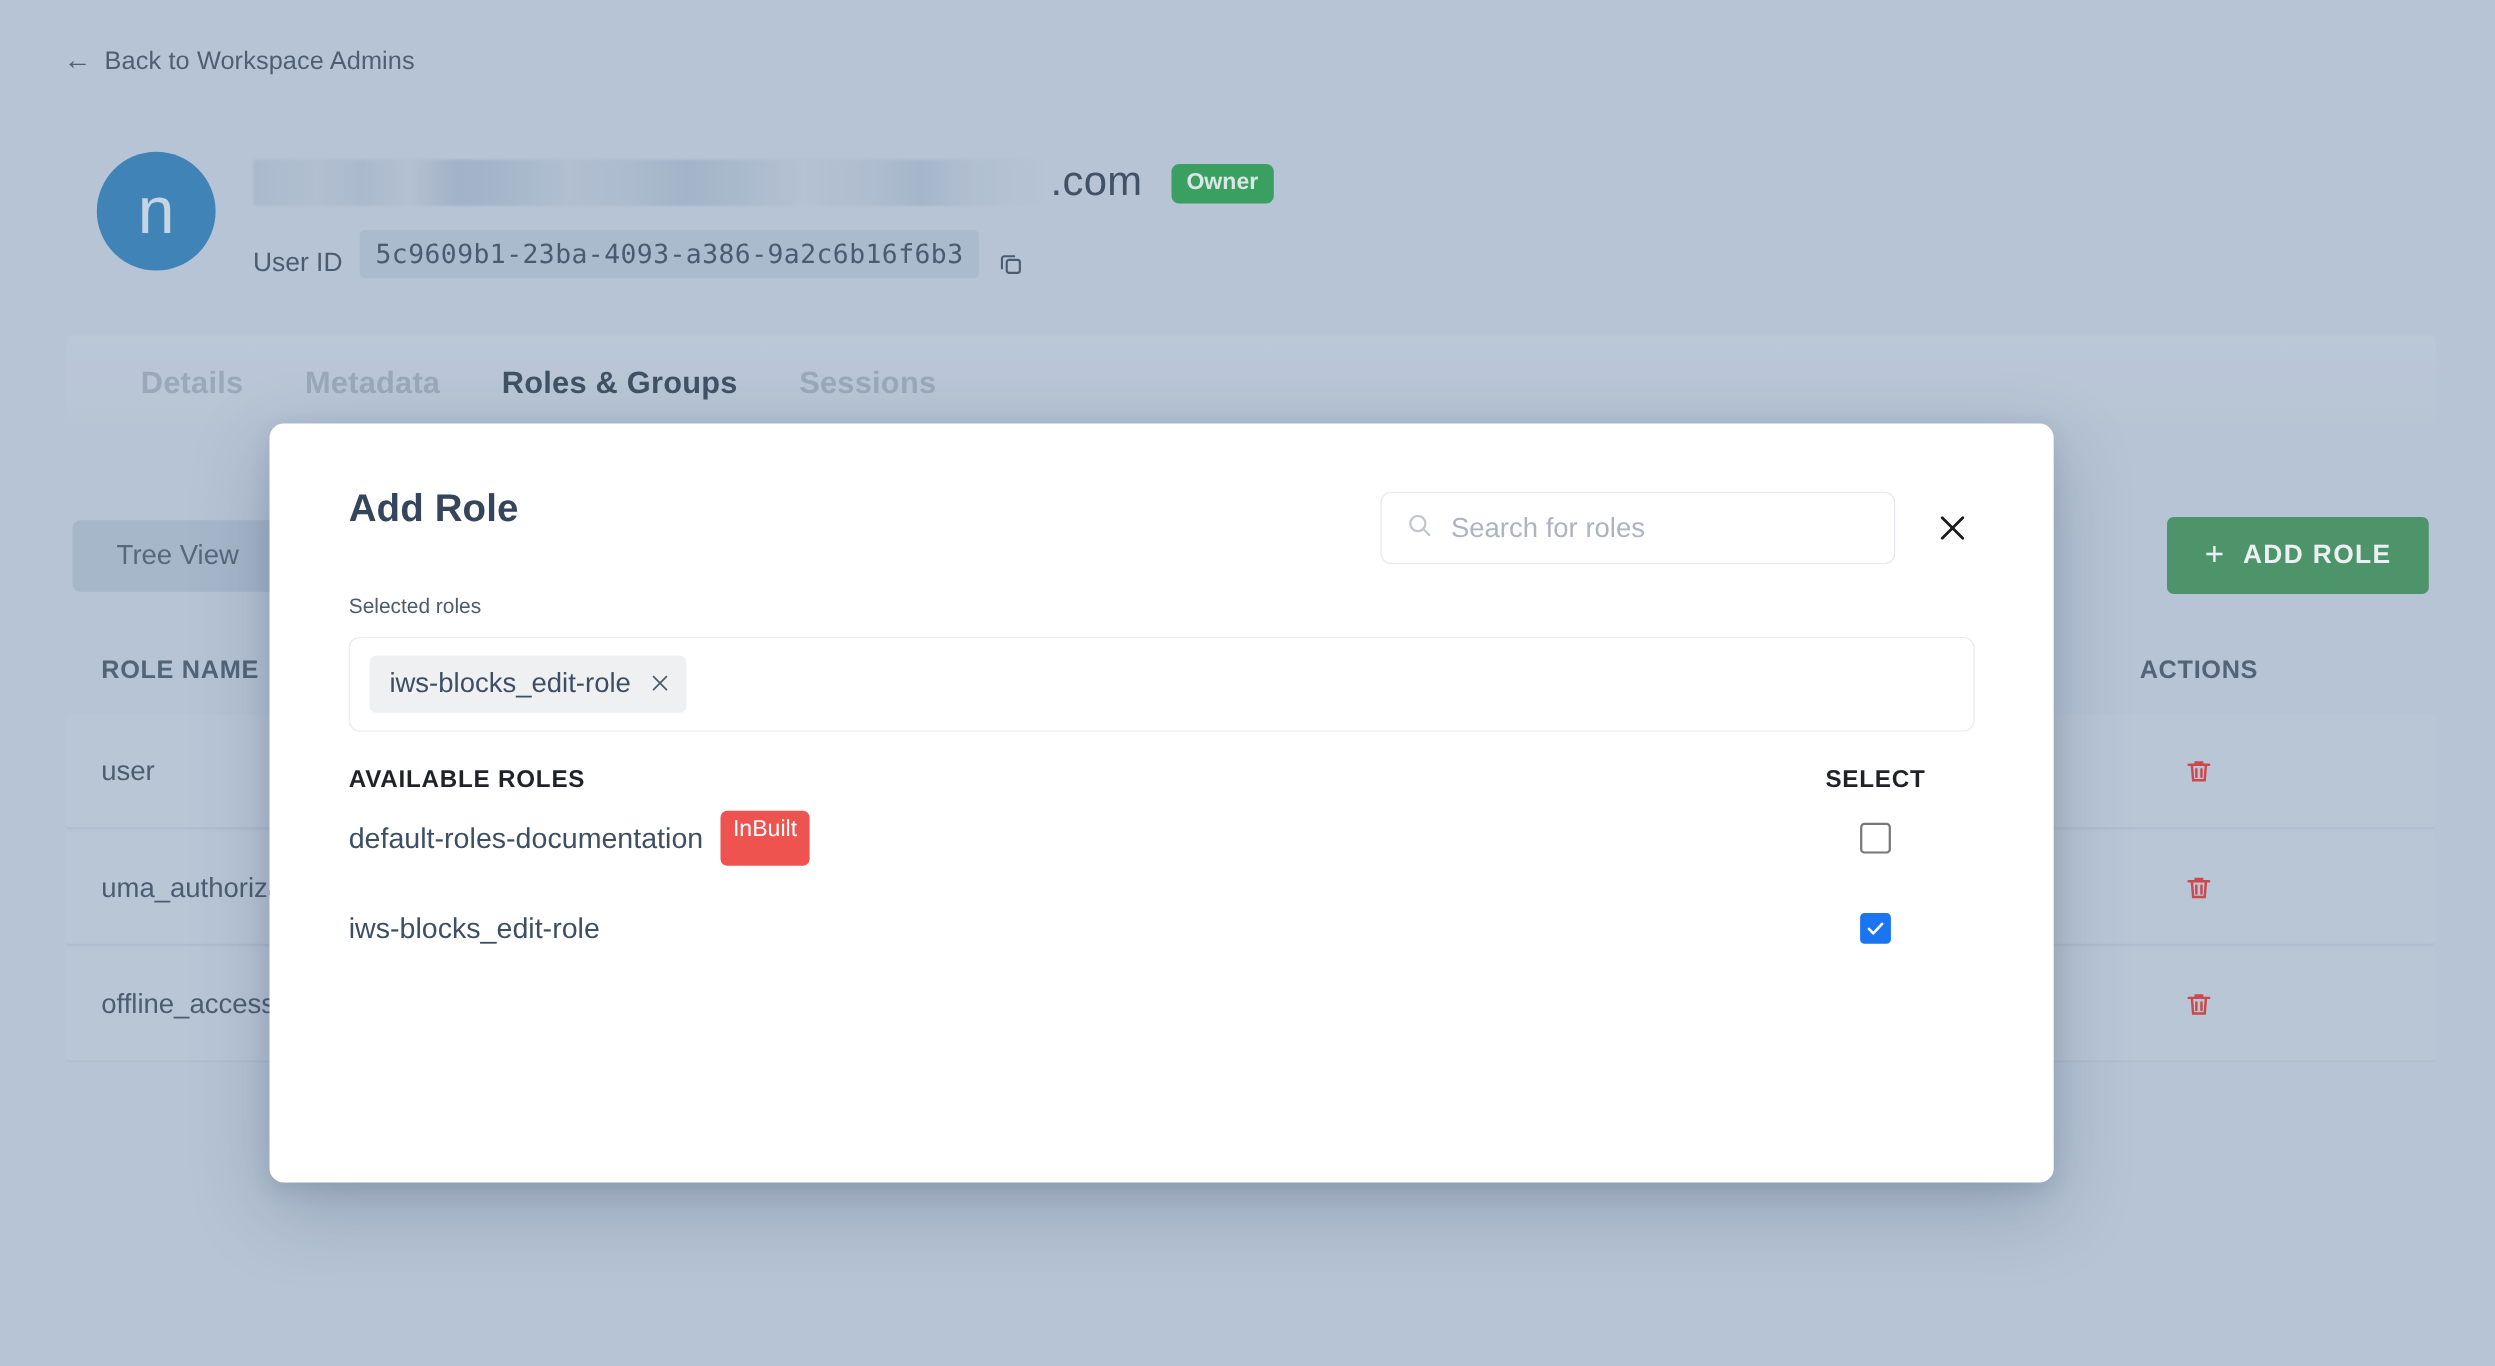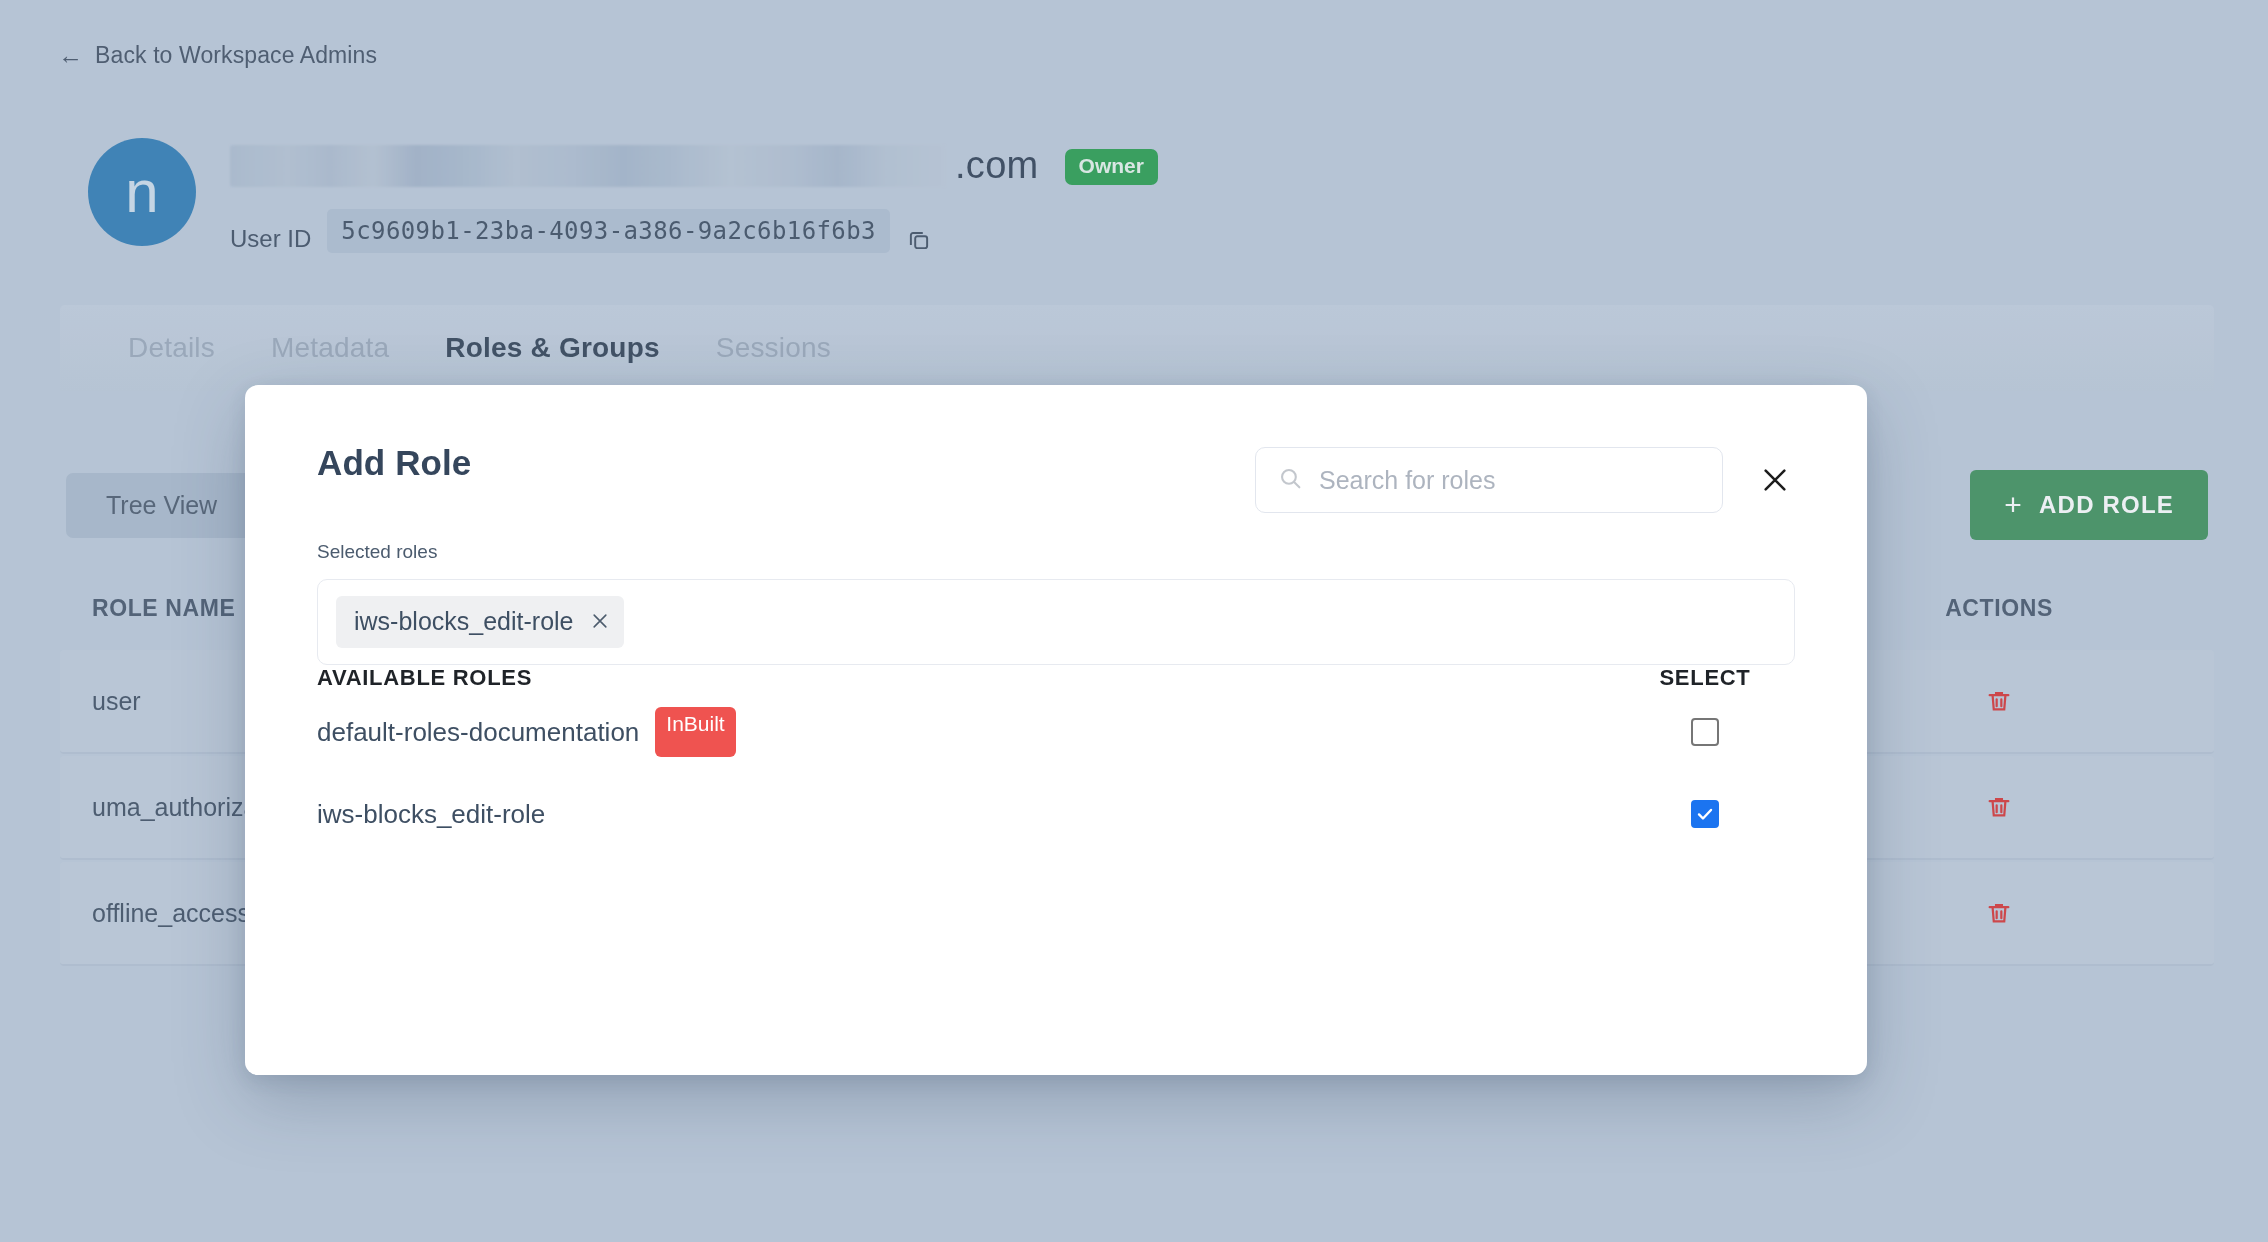--- a/index.html
+++ b/index.html
@@ -72,21 +72,21 @@
   .tabs-bar {
     position: absolute; left: 60px; top: 305px;
     width: 2154px; height: 86px;
     background: linear-gradient(180deg, #c3d0df 0%, #bdcbdb 100%);
     border-radius: 5px 5px 0 0;
     display: flex; align-items: center; gap: 0;
     padding-left: 40px;
   }
   .tab {
     font-size: 28px; padding: 0 28px; cursor: pointer;
-    color: #9aa9bb; letter-spacing: .2px;
+    color: #9aa9bb; letter-spacing: .2px; font-weight: bold;
   }
   .tab.active { color: #2f4054; font-weight: 600; }
 
   .toolbar-row {
     position: absolute; left: 60px; top: 470px;
     width: 2154px; display: flex; align-items: center;
     justify-content: space-between; padding: 0 6px;
   }
   .treeview-toggle {
     background: #aabbce; border-radius: 7px;
@@ -169,20 +169,21 @@
   .chip {
     background: #eff0f2; border-radius: 6px;
     padding: 10px 14px 12px 18px;
     display: inline-flex; align-items: center; gap: 16px;
     font-size: 25px; color: #3e4f63;
   }
   .chip-x { cursor: pointer; display: inline-flex; color: #4d5c6d; }
 
   .list-head {
     display: flex; align-items: center;
+    margin-top: 30px;
     font-size: 22px; font-weight: 700; color: #1f2328; letter-spacing: .7px;
   }
   .lh-name { flex: 1; }
   .lh-select { width: 180px; text-align: center; }
 
   .role-row {
     display: flex; align-items: center; height: 82px;
   }
   .rr-name {
     flex: 1; display: flex; align-items: center; gap: 16px;

